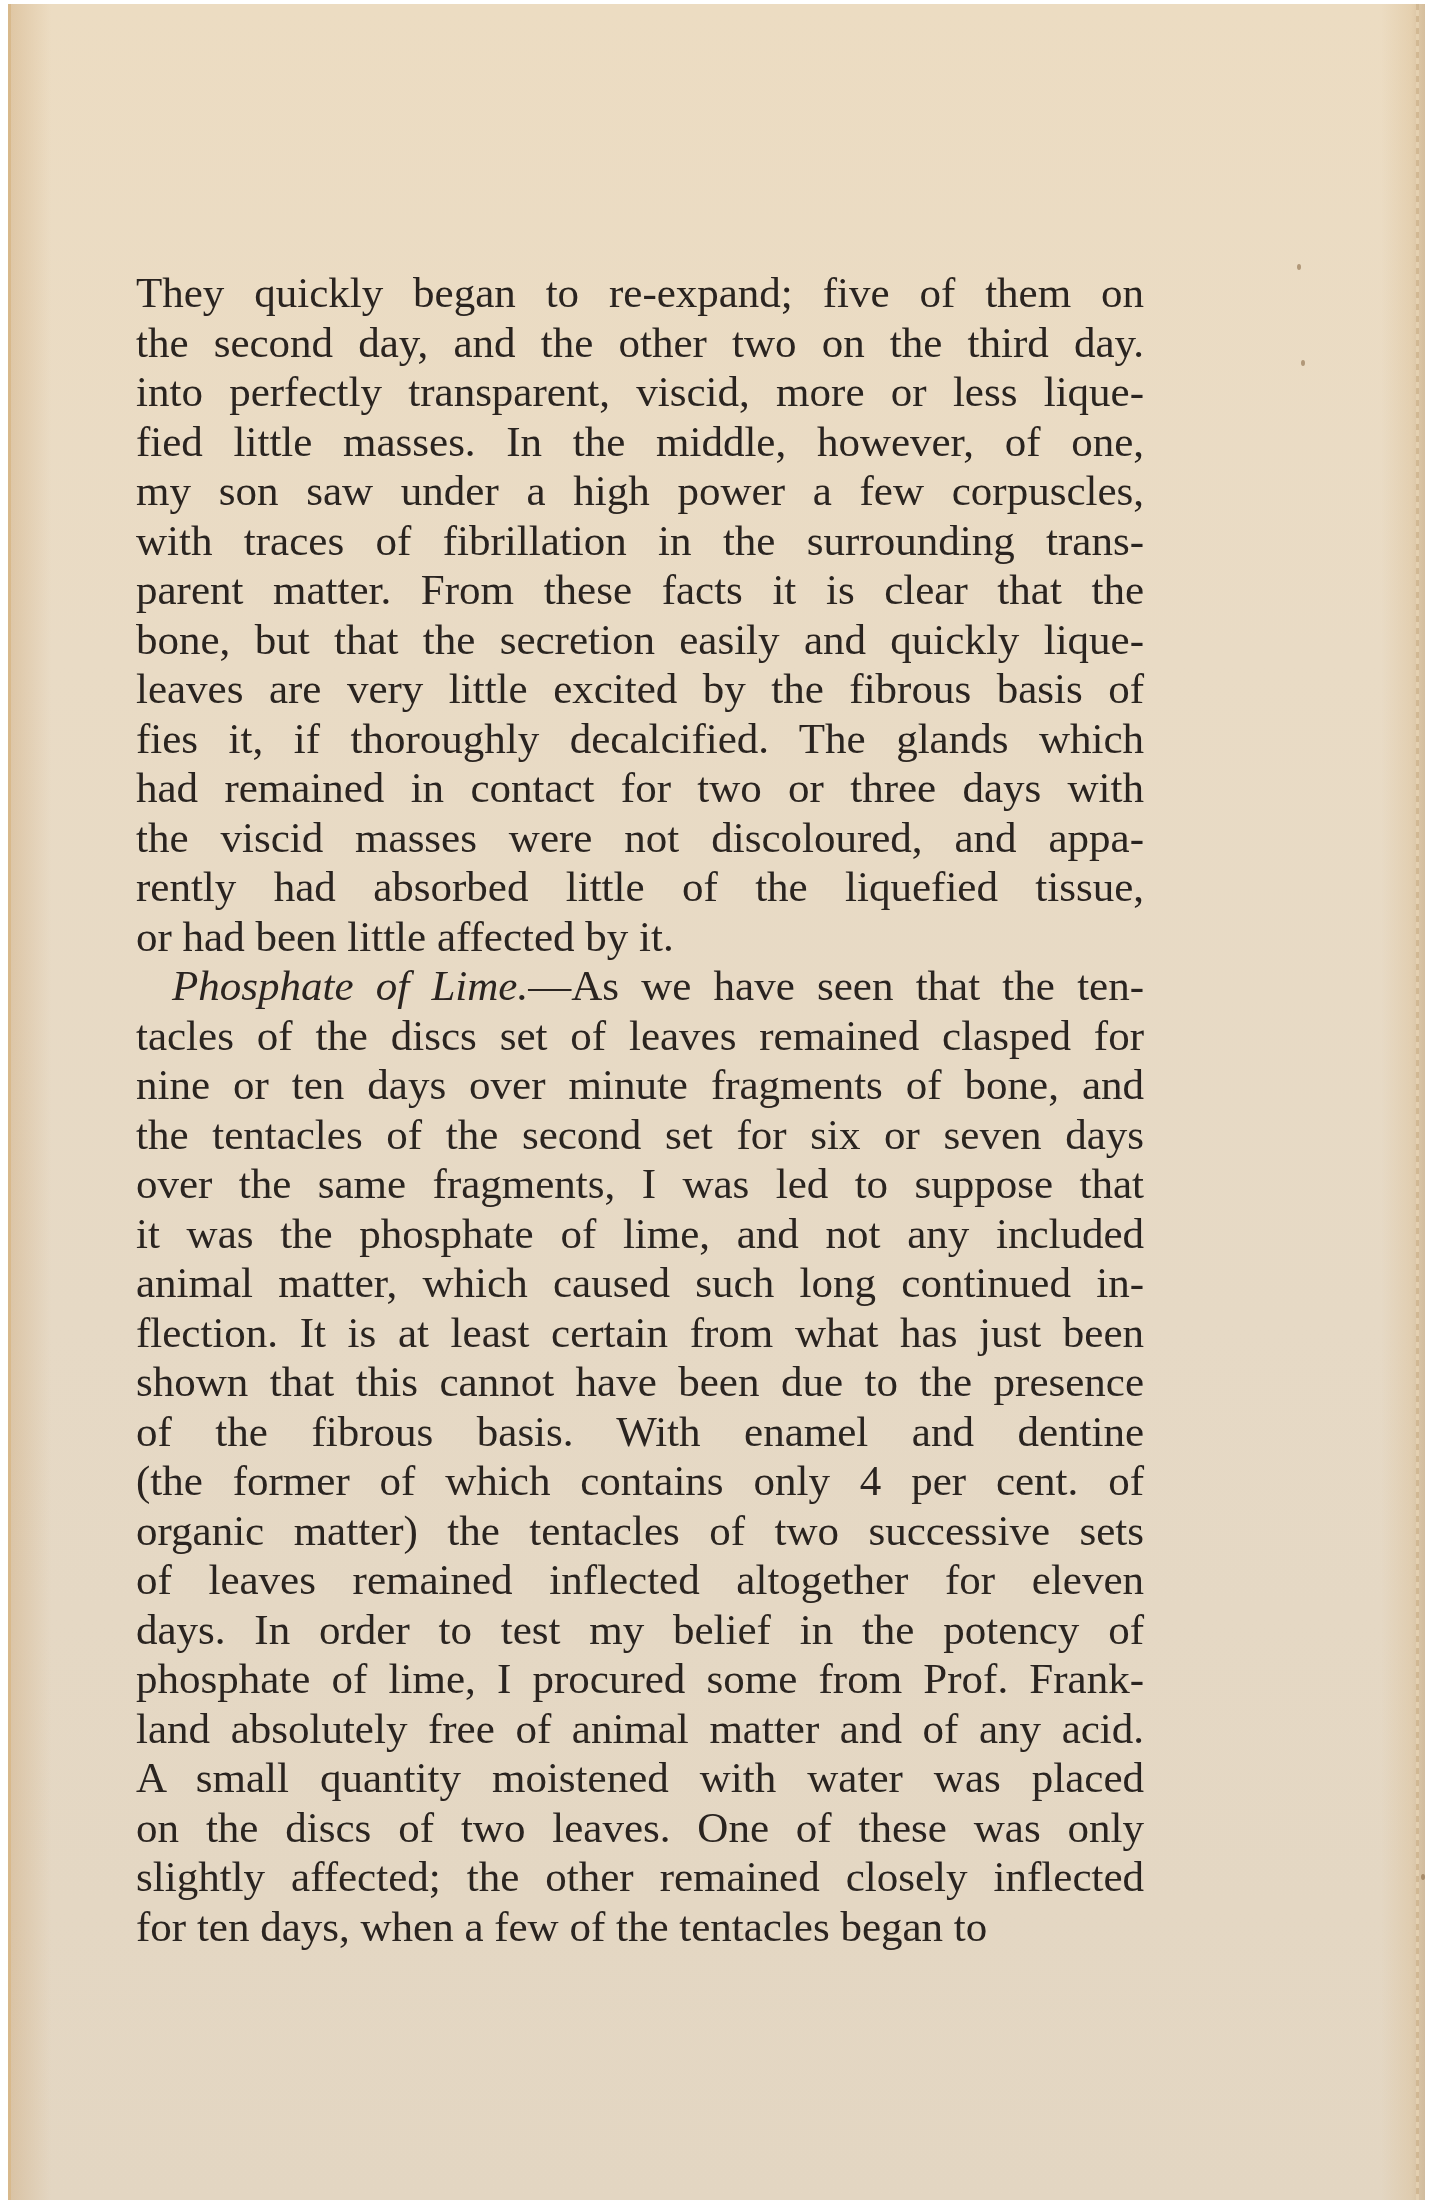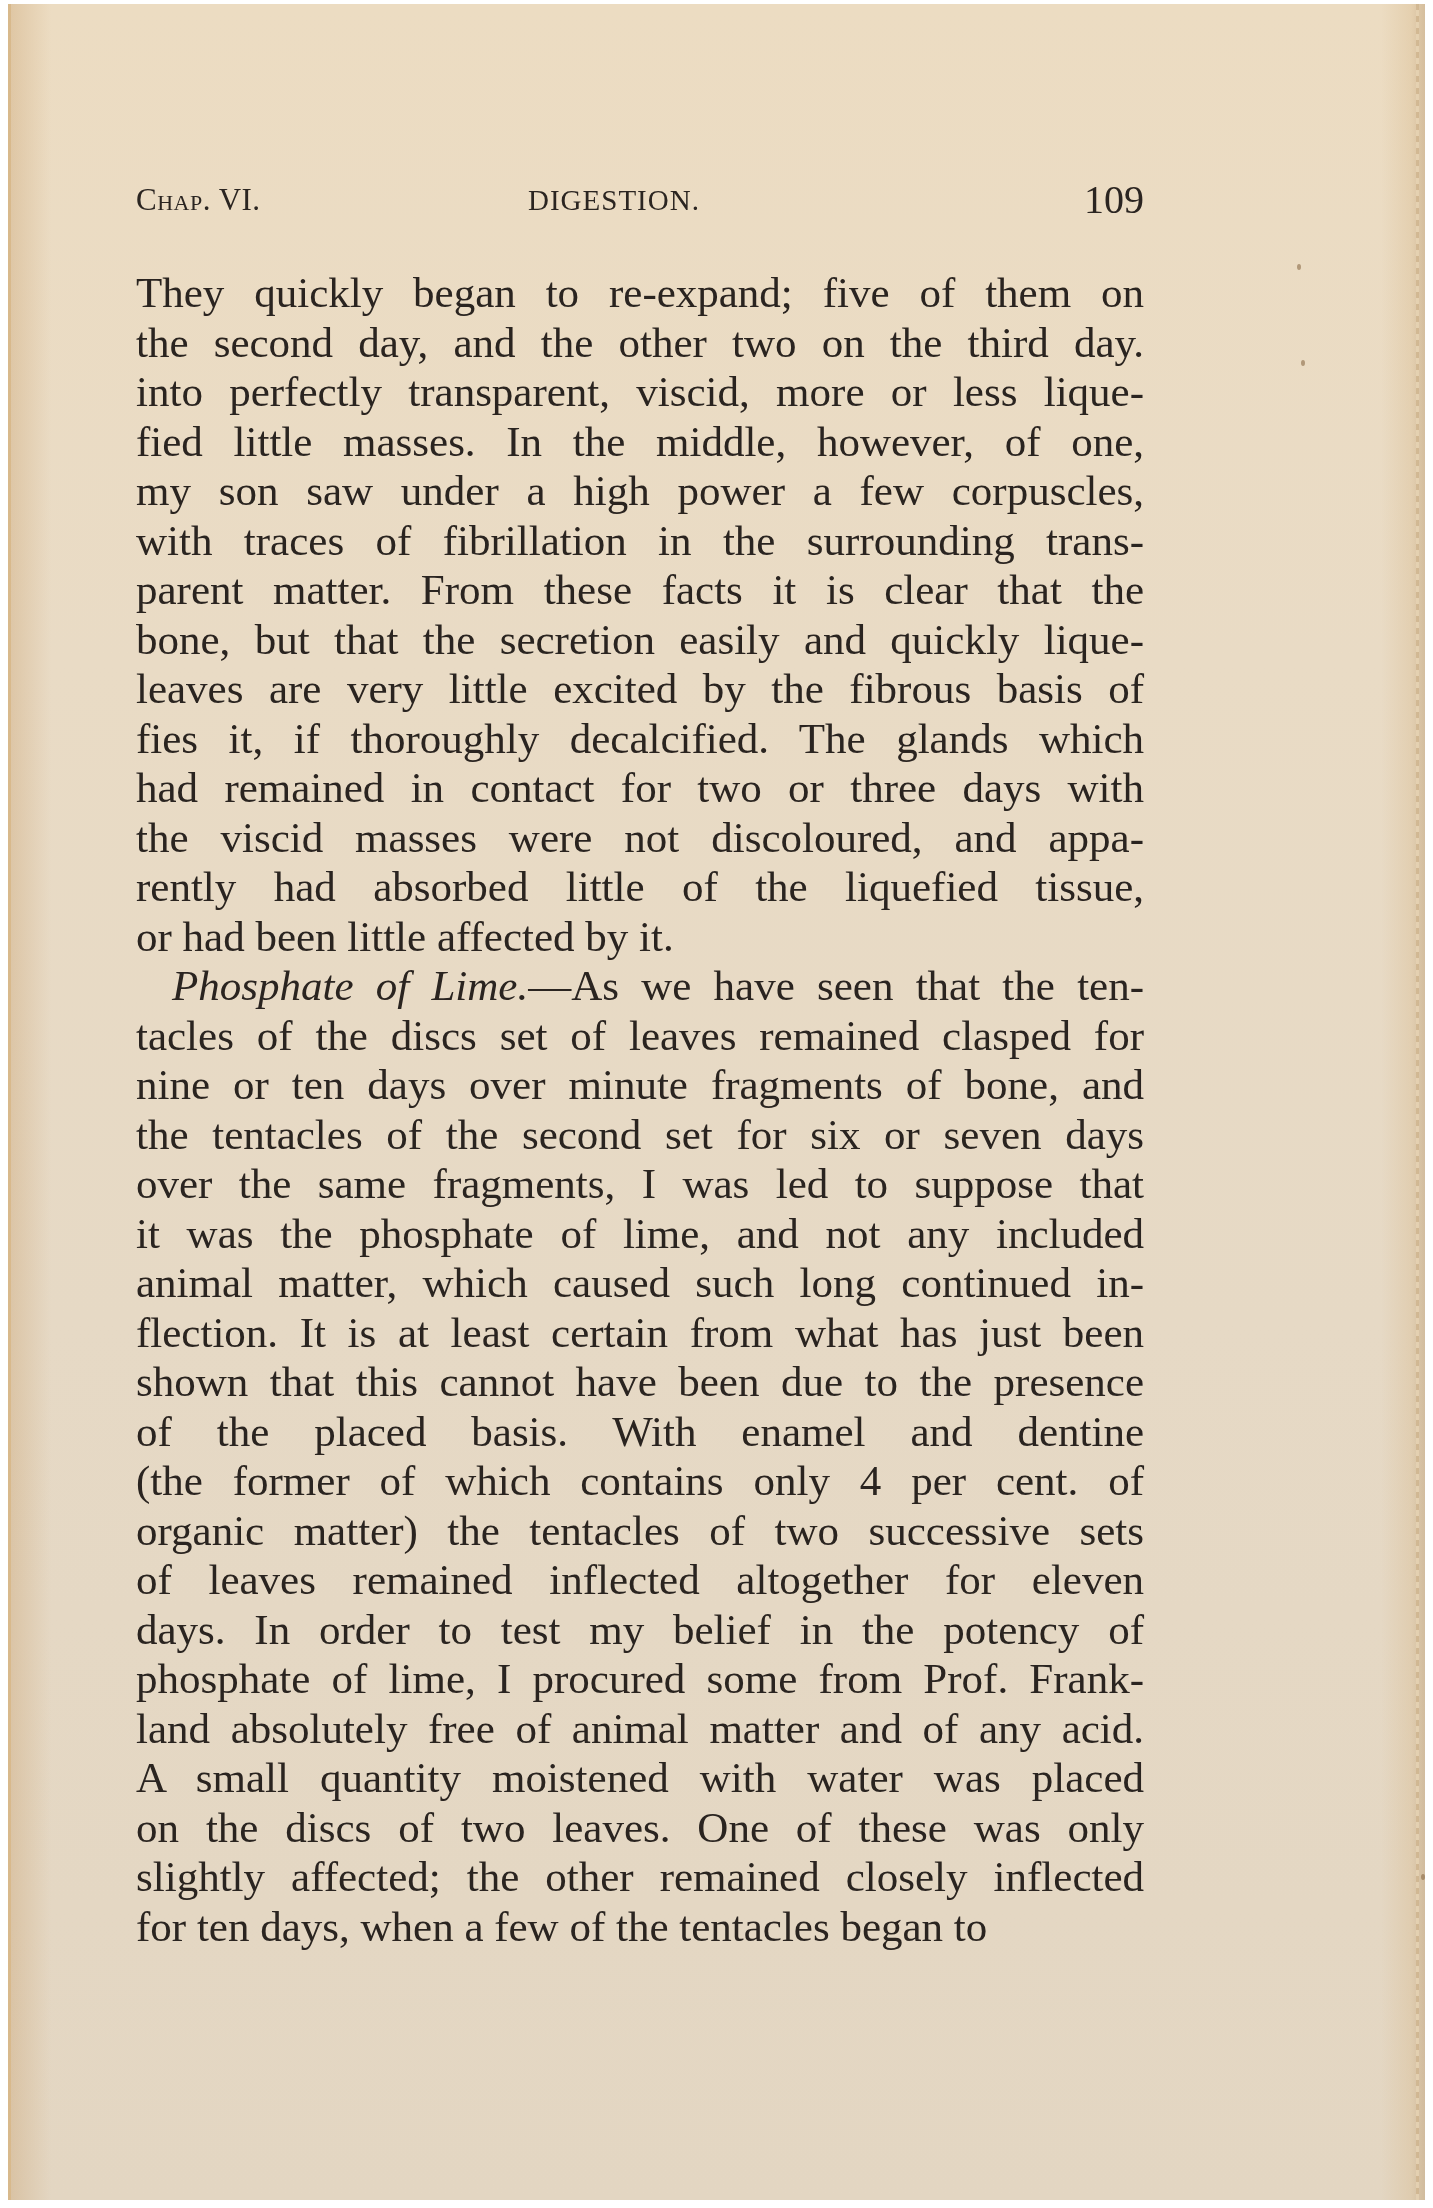--- a/index.html
+++ b/index.html
@@ -96,25 +96,20 @@
       height: 6px;
       background: #8a6a48;
       border-radius: 50%;
       opacity: 0.6;
     }
   </style>
 </head>
 <body>
 
 <div class="page">
-  <div class="running-head">
-    <span class="chap">Chap. VI.</span>
-    <span class="title">DIGESTION.</span>
-    <span class="folio">109</span>
-  </div>
 
   <div class="body-text" id="body-text">
       <div class="line" style="white-space: normal;"><span>They quickly began to re-expand; five of them on</span></div>
       <div class="line" style="white-space: normal;"><span>the second day, and the other two on the third day.</span></div>
       <div class="line" style="white-space: normal;"><span>into perfectly transparent, viscid, more or less lique-</span></div>
       <div class="line" style="white-space: normal;"><span>fied little masses.  In the middle, however, of one,</span></div>
       <div class="line" style="white-space: normal;"><span>my son saw under a high power a few corpuscles,</span></div>
       <div class="line" style="white-space: normal;"><span>with traces of fibrillation in the surrounding trans-</span></div>
       <div class="line" style="white-space: normal;"><span>parent matter.  From these facts it is clear that the</span></div>
       <div class="line" style="white-space: normal;"><span>bone, but that the secretion easily and quickly lique-</span></div>
@@ -126,21 +121,21 @@
       <div class="line last"><span>or had been little affected by it.</span></div>
       <div class="line indent" style="white-space: normal;"><span class="italic">Phosphate of Lime.</span><span>—As we have seen that the ten-</span></div>
       <div class="line" style="white-space: normal;"><span>tacles of the discs set of leaves remained clasped for</span></div>
       <div class="line" style="white-space: normal;"><span>nine or ten days over minute fragments of bone, and</span></div>
       <div class="line" style="white-space: normal;"><span>the tentacles of the second set for six or seven days</span></div>
       <div class="line" style="white-space: normal;"><span>over the same fragments, I was led to suppose that</span></div>
       <div class="line" style="white-space: normal;"><span>it was the phosphate of lime, and not any included</span></div>
       <div class="line" style="white-space: normal;"><span>animal matter, which caused such long continued in-</span></div>
       <div class="line" style="white-space: normal;"><span>flection.  It is at least certain from what has just been</span></div>
       <div class="line" style="white-space: normal;"><span>shown that this cannot have been due to the presence</span></div>
-      <div class="line" style="white-space: normal;"><span>of the placed basis.  With enamel and dentine</span></div>
+      <div class="line" style="white-space: normal;"><span>of the fibrous basis.  With enamel and dentine</span></div>
       <div class="line" style="white-space: normal;"><span>(the former of which contains only 4 per cent. of</span></div>
       <div class="line" style="white-space: normal;"><span>organic matter) the tentacles of two successive sets</span></div>
       <div class="line" style="white-space: normal;"><span>of leaves remained inflected altogether for eleven</span></div>
       <div class="line" style="white-space: normal;"><span>days.  In order to test my belief in the potency of</span></div>
       <div class="line" style="white-space: normal;"><span>phosphate of lime, I procured some from Prof. Frank-</span></div>
       <div class="line" style="white-space: normal;"><span>land absolutely free of animal matter and of any acid.</span></div>
       <div class="line" style="white-space: normal;"><span>A small quantity moistened with water was placed</span></div>
       <div class="line" style="white-space: normal;"><span>on the discs of two leaves.  One of these was only</span></div>
       <div class="line" style="white-space: normal;"><span>slightly affected; the other remained closely inflected</span></div>
       <div class="line last"><span>for ten days, when a few of the tentacles began to</span></div>

